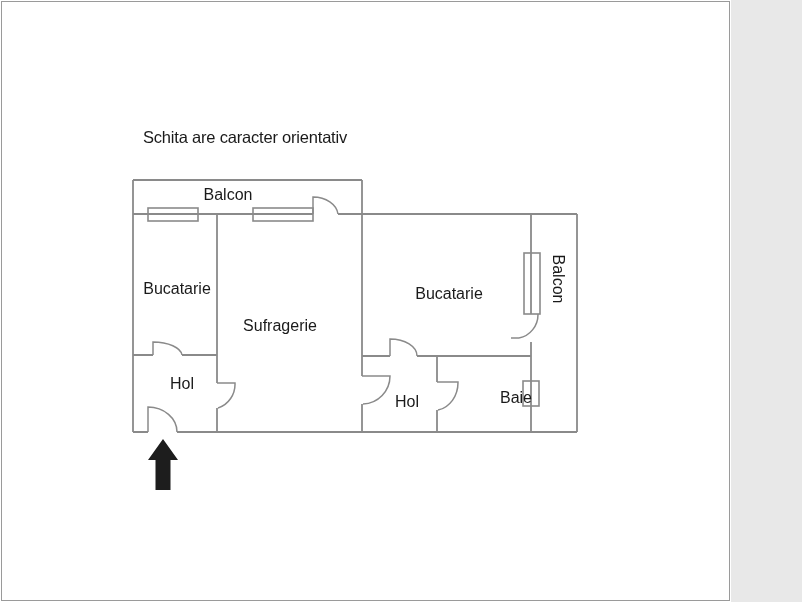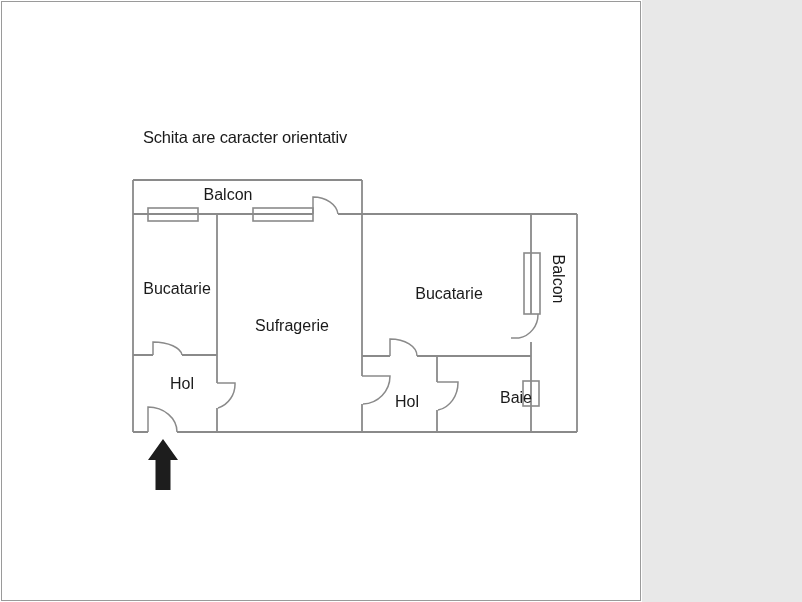--- a/index.html
+++ b/index.html
@@ -5,21 +5,21 @@
   :root{
     --background:#ffffff;
     --frame-border:#9a9a9a;
     --wall-color:#8a8a8a;
     --text-color:#1a1a1a;
     --arrow-color:#1d1d1d;
   }
   html,body{margin:0;padding:0;background:#e8e8e8;}
   .canvas{
     position:relative;
-    width:642px;height:602px;
+    width:731px;height:602px;
     background:var(--background);
     overflow:hidden;
     font-family:"Liberation Sans",sans-serif;
   }
   .frame{
     position:absolute;inset:1px;
     border:1px solid var(--frame-border);
     pointer-events:none;
   }
   svg.plan{position:absolute;left:0;top:0;}
@@ -74,21 +74,21 @@
 
     <polygon fill="var(--arrow-color)" points="163,439 178,460 170.5,460 170.5,490 155.5,490 155.5,460 148,460"></polygon>
   </svg>
 
   <div class="title">Schita are caracter orientativ</div>
 
   <div class="label" style="left:228px;top:195px">Balcon</div>
 
   <div class="label" style="left:177px;top:289px">Bucatarie</div>
 
-  <div class="label" style="left:292px;top:326px">Sufragerie</div>
+  <div class="label" style="left:280px;top:326px">Sufragerie</div>
 
   <div class="label" style="left:449px;top:294px">Bucatarie</div>
 
   <div class="label" style="left:182px;top:384px">Hol</div>
 
   <div class="label" style="left:407px;top:402px">Hol</div>
 
   <div class="label" style="left:516px;top:398px">Baie</div>
 
   <div class="label rot" style="left:558px;top:279px">Balcon</div>

